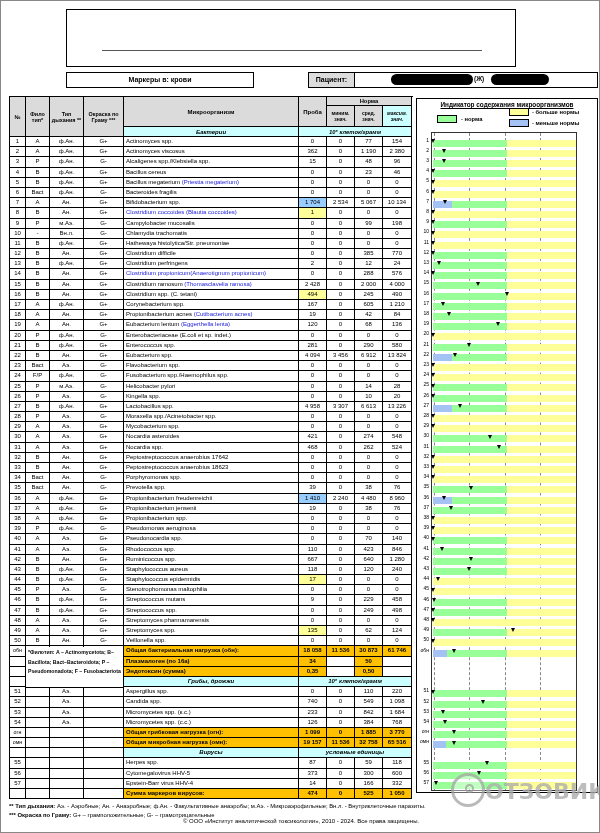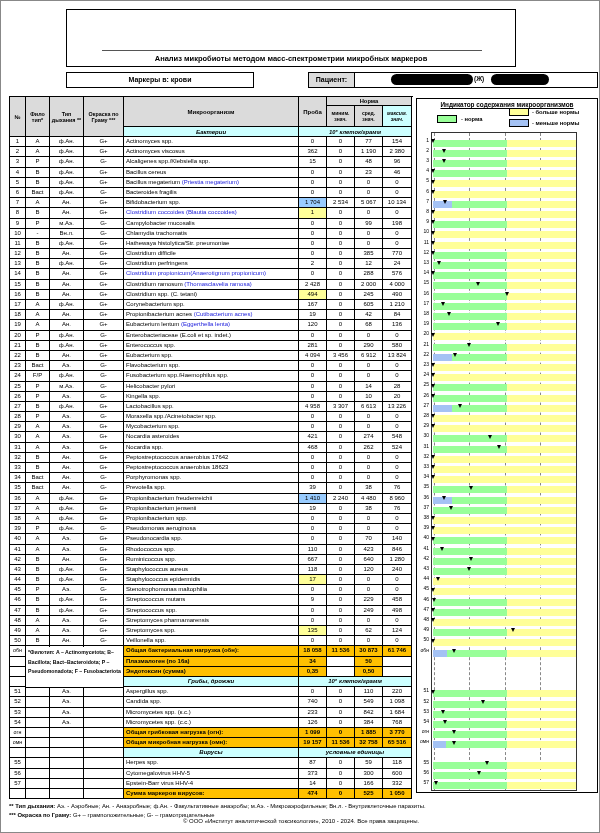--- a/index.html
+++ b/index.html
@@ -56,21 +56,20 @@
   .wm-inner{position:absolute;left:11px;top:8px;width:9px;height:9px;border:2.5px solid #A9A9A9;border-radius:50%;box-sizing:border-box;}
   .wm-text{position:absolute;left:34px;top:8px;font-size:22px;font-weight:bold;color:#ADADAD;letter-spacing:0px;font-family:"DejaVu Sans", sans-serif;}
 </style>
 </head>
 <body>
 
 <div class="page">
 
   <div class="title-box">
     <div class="title-line"></div>
-    <div class="title-text">Анализ микробиоты методом масс-спектрометрии микробных маркеров</div>
   </div>
 
   <div class="markers-box">Маркеры в:  крови</div>
   <div class="patient-label">Пациент:</div>
   <div class="patient-field">
     <span class="redact r1"></span>
     <span class="gender">(Ж)</span>
     <span class="redact r2"></span>
   </div>
 
@@ -1059,14 +1058,20 @@
   </div>
 
   <div class="fn" style="top:801px;">
     <span class="fnb">** Тип дыхания:</span><span> Аэ. - Аэробные; Ан. - Анаэробные; ф.Ан. - Факультативные анаэробы; м.Аэ. - Микроаэрофильные; Вн.л. - Внутриклеточные паразиты.</span>
   </div>
   <div class="fn" style="top:810px;">
     <span class="fnb">*** Окраска по Граму:</span><span> G+ – грамположительные; G- – грамотрицательные</span>
   </div>
   <div class="copyright">© ООО «Институт аналитической токсикологии», 2010 - 2024. Все права защищены.</div>
 
+  <div class="watermark">
+    <div class="wm-circle">
+        <div class="wm-inner"></div>
+      </div>
+    <div class="wm-text">ОТЗОВИК</div>
+  </div>
 
 </div>
 
 </body></html>

